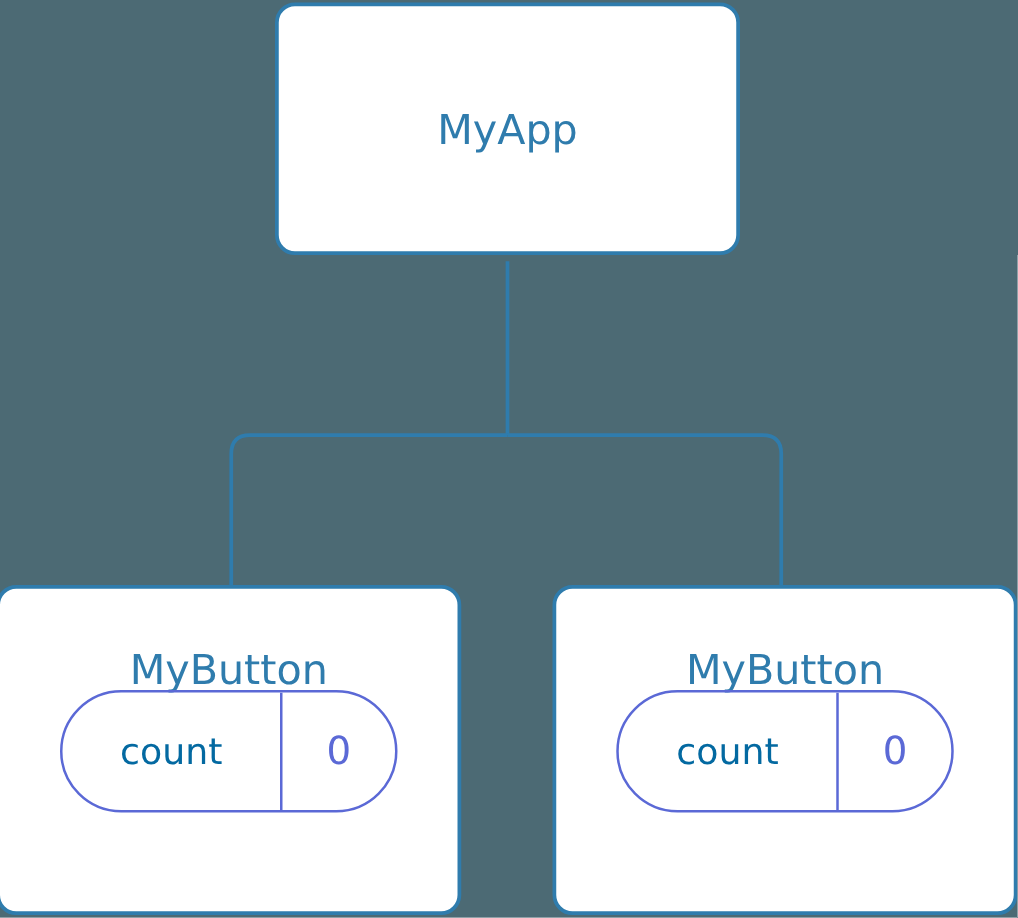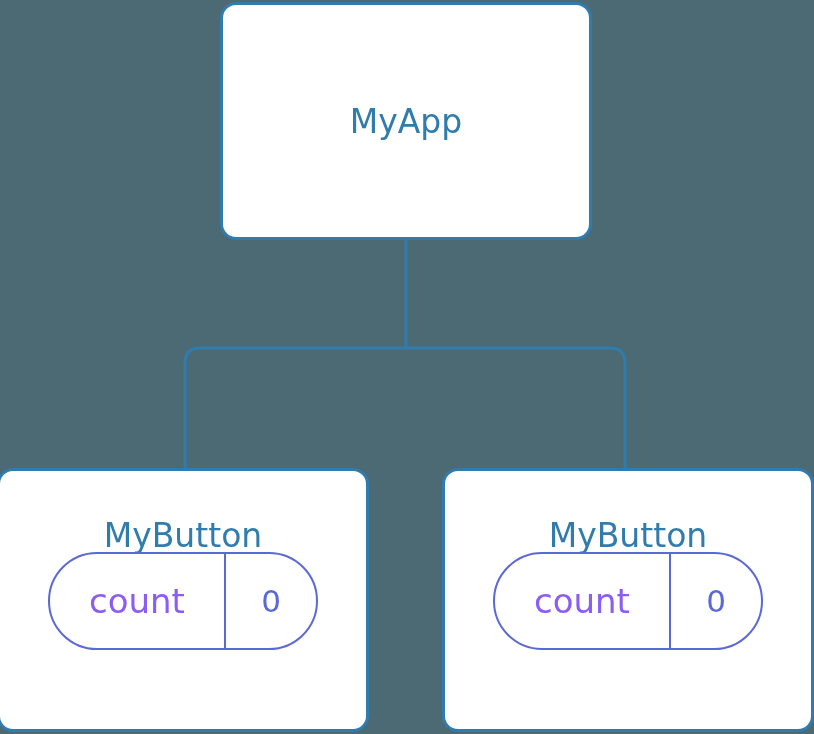--- a/index.html
+++ b/index.html
@@ -51,21 +51,21 @@
     line-height: 1;
     font-weight: 400;
     white-space: nowrap;
   }
 
   
   #node-root {
     left: 220px;
     top: 2px;
     width: 372px;
-    height: 238px;
+    height: 202px;
     justify-content: center;
   }
 
   
   .node-child {
     top: 468px;
     width: 372px;
     height: 264px;
     padding-top: 48px;
   }
@@ -85,22 +85,22 @@
     box-sizing: border-box;
     overflow: hidden;
   }
   .state-key {
     display: flex;
     align-items: center;
     justify-content: center;
     min-width: 174px;
     padding: 0 22px;
     box-sizing: border-box;
-    color: #8b5cf6;
-    font-size: 34px;
+    color: #0369a1;
+    font-size: 29px;
     line-height: 1;
     white-space: nowrap;
   }
   .state-divider {
     width: 2px;
     background: #5b69d6;
     flex: 0 0 auto;
   }
   .state-val {
     display: flex;

